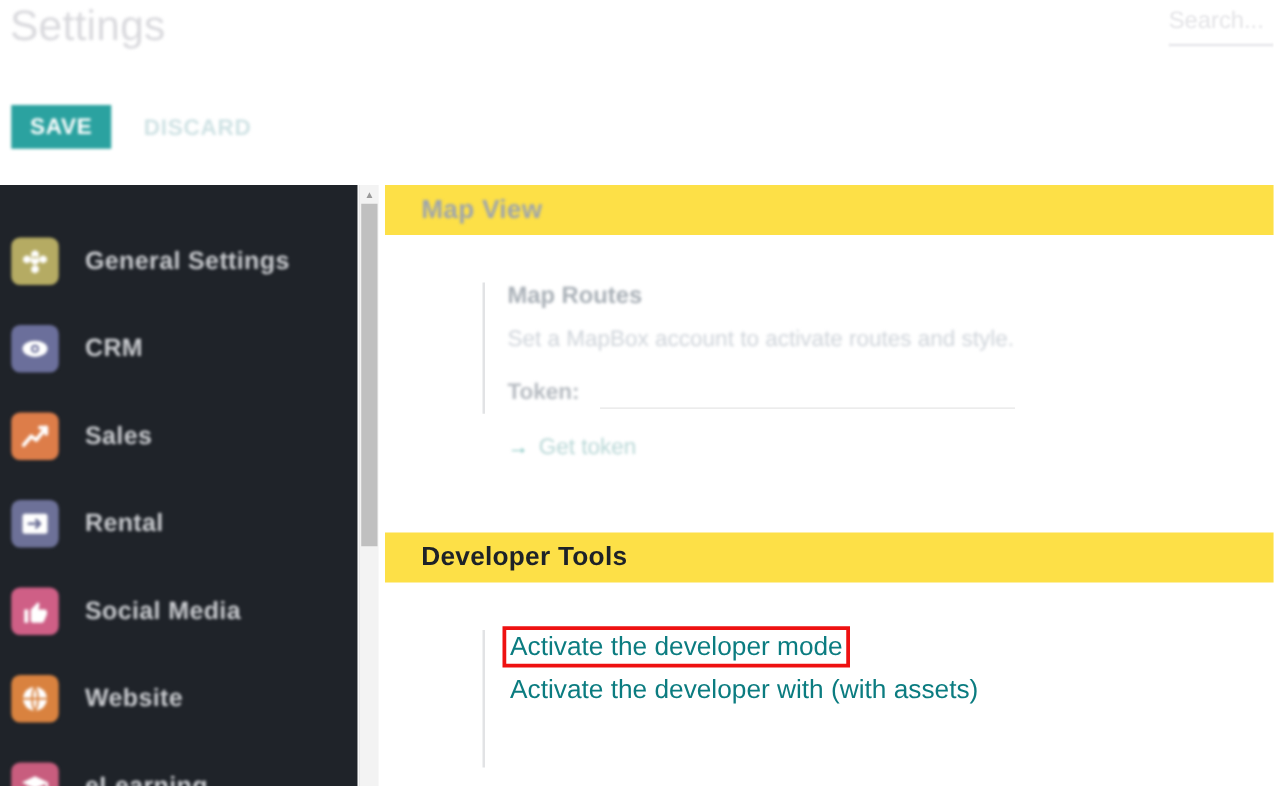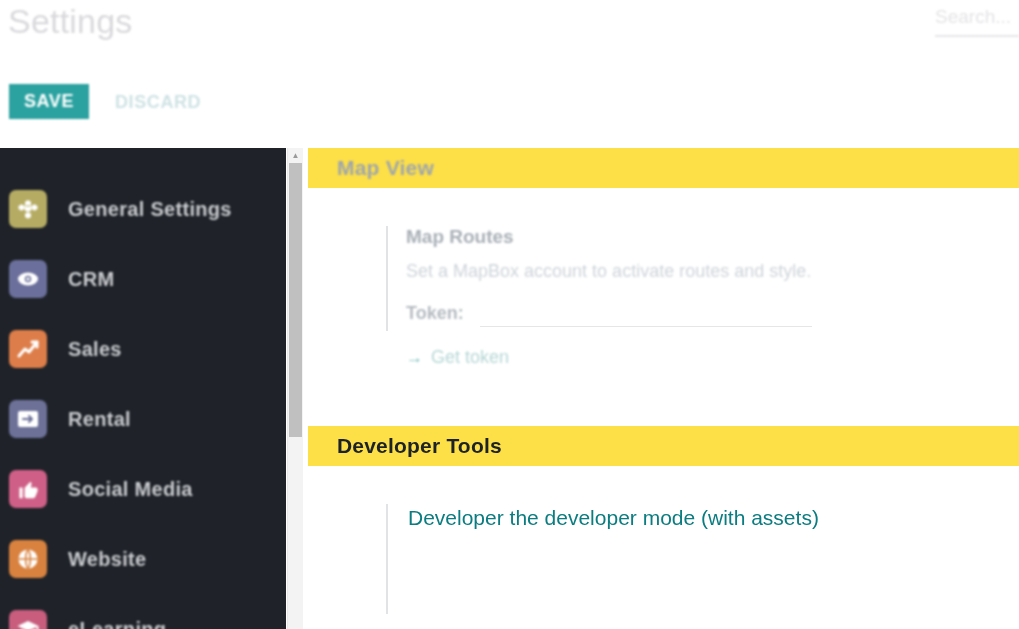--- a/index.html
+++ b/index.html
@@ -400,17 +400,18 @@
       <span>Get token</span>
     </a>
   </div>
 
   <div class="section-band" id="developer-tools-band">
     <span class="section-band-title">Developer Tools</span>
   </div>
 
   <div class="setting-group" id="developer-links-group">
     <div id="developer-links-list">
-      <a class="developer-link" href="#">Developer the developer mode (with assets)</a>
+      <a class="developer-link highlighted" href="#">Activate the developer mode</a>
+      <a class="developer-link" href="#">Activate the developer with (with assets)</a>
     </div>
   </div>
 
 </div>
 
 </body></html>

